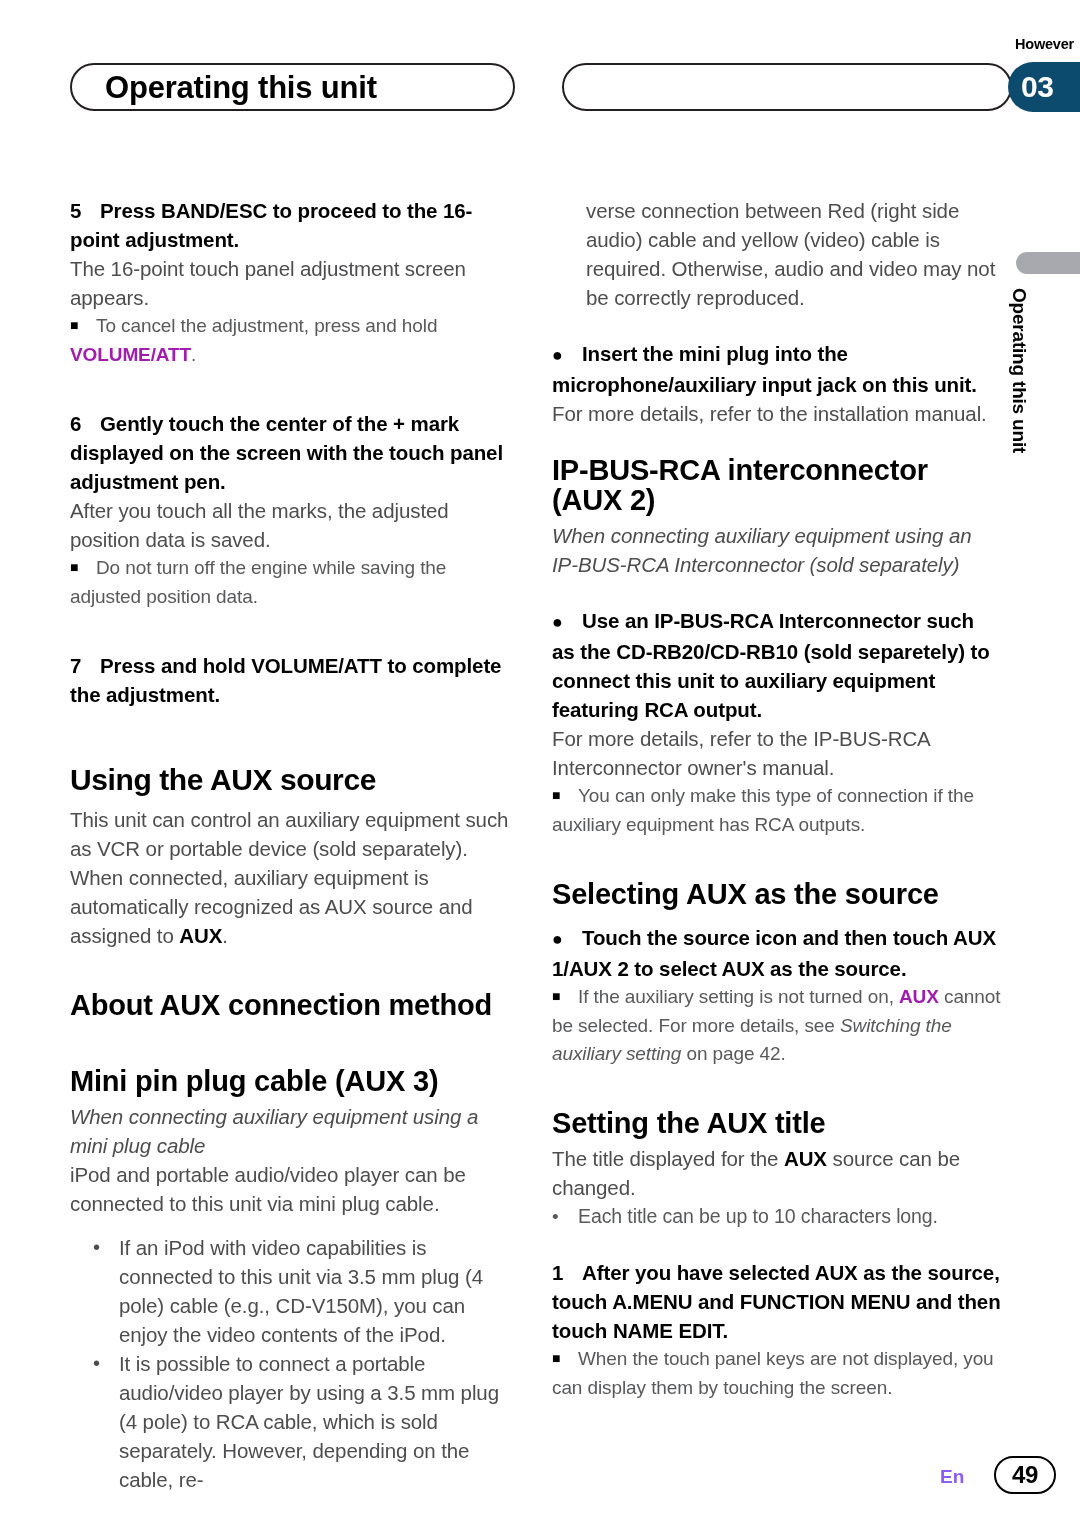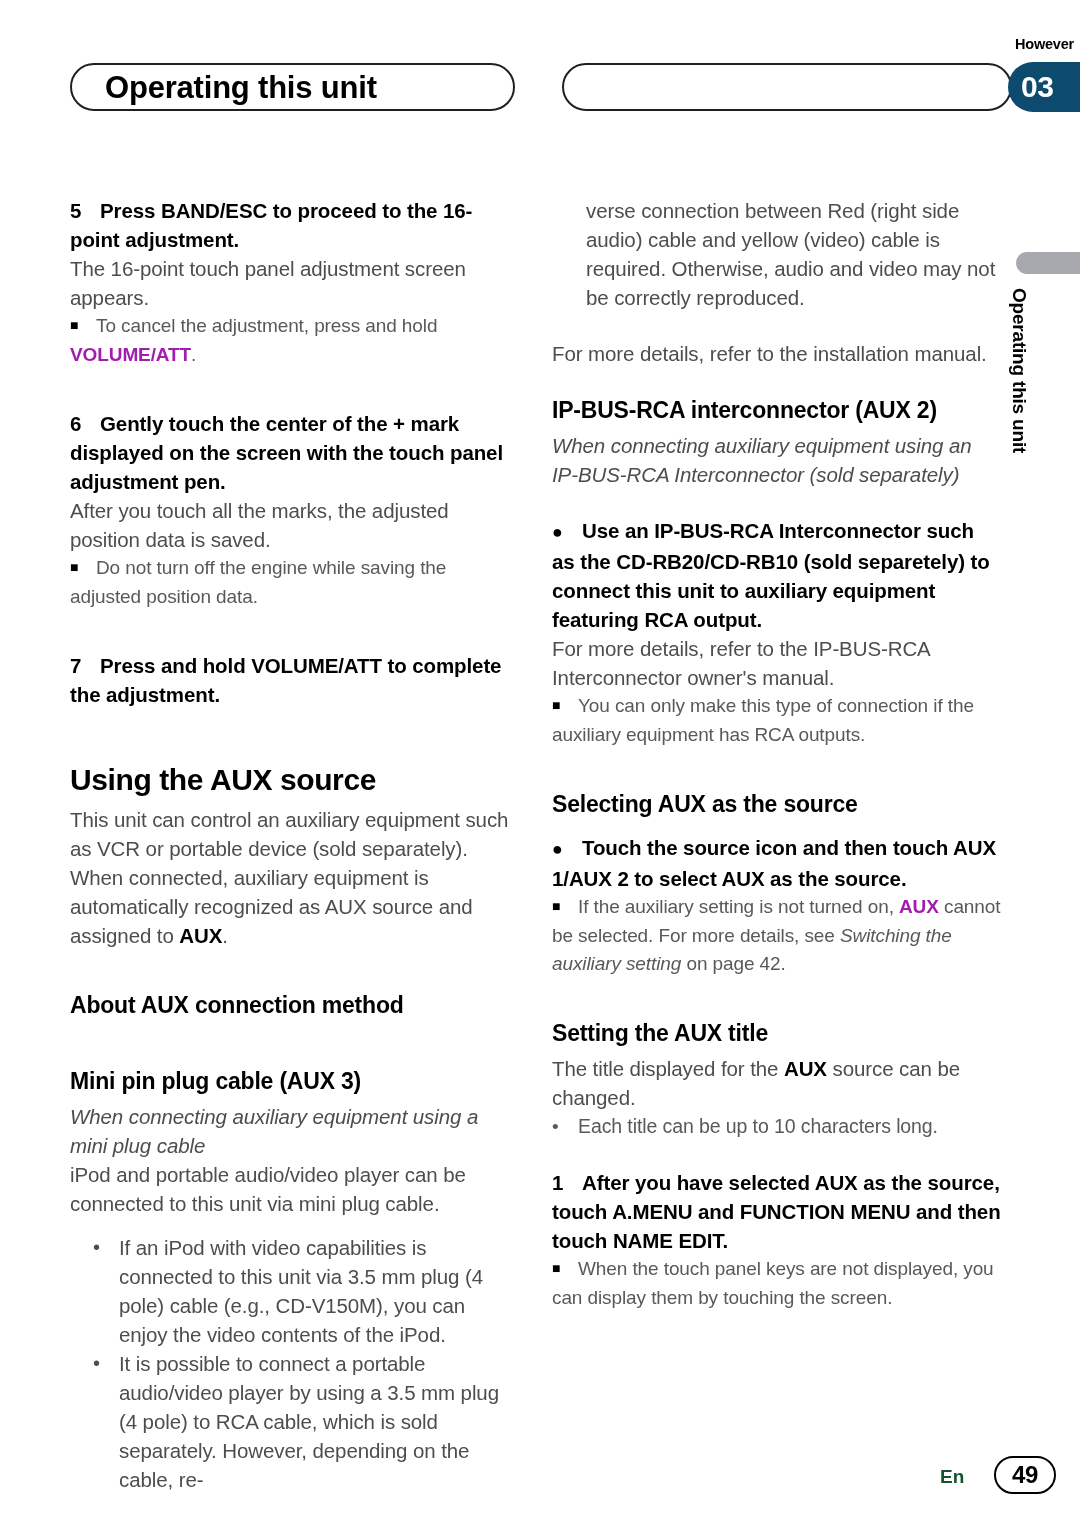--- a/index.html
+++ b/index.html
@@ -209,21 +209,21 @@
   }
 
   h2.sec-head {
     font-size: 30px;
     font-weight: bold;
     line-height: 38px;
     color: #000;
     letter-spacing: -0.4px;
   }
   h3.sub-head {
-    font-size: 23px;
+    font-size: 29px;
     font-weight: bold;
     line-height: 30px;
     color: #000;
     letter-spacing: -0.2px;
   }
   .ital-lead {
     font-size: 20.5px;
     line-height: 29px;
     color: #4d4d4f;
     font-style: italic;
@@ -256,21 +256,21 @@
     top: 1452px;
     width: 1080px;
     height: 60px;
   }
   #footer-lang {
     position: absolute;
     left: 940px;
     top: 14px;
     font-size: 19px;
     font-weight: bold;
-    color: #14532d;
+    color: #8b5cf6;
   }
   #footer-page {
     position: absolute;
     left: 994px;
     top: 4px;
     width: 62px;
     height: 38px;
     border: 2.5px solid #000;
     border-radius: 19px;
     box-sizing: border-box;
@@ -340,20 +340,21 @@
     </ul>
 
   </div>
 
   <div class="column" id="col-right">
 
     <p class="body" style="padding-left:34px;">verse connection between Red (right side audio) cable and yellow (video) cable is required. Otherwise, audio and video may not be correctly reproduced.</p>
 
     <div class="sp-m"></div>
 
+    <p class="bullet-head"><span class="rd">●</span><span>Insert the mini plug into the microphone/auxiliary input jack on this unit.</span></p>
     <p class="body">For more details, refer to the installation manual.</p>
 
     <div class="sp-m"></div>
 
     <h3 class="sub-head">IP-BUS-RCA interconnector (AUX 2)</h3>
     <div class="sp-xs"></div>
     <p class="ital-lead">When connecting auxiliary equipment using an IP-BUS-RCA Interconnector (sold separately)</p>
 
     <div class="sp-m"></div>
 

